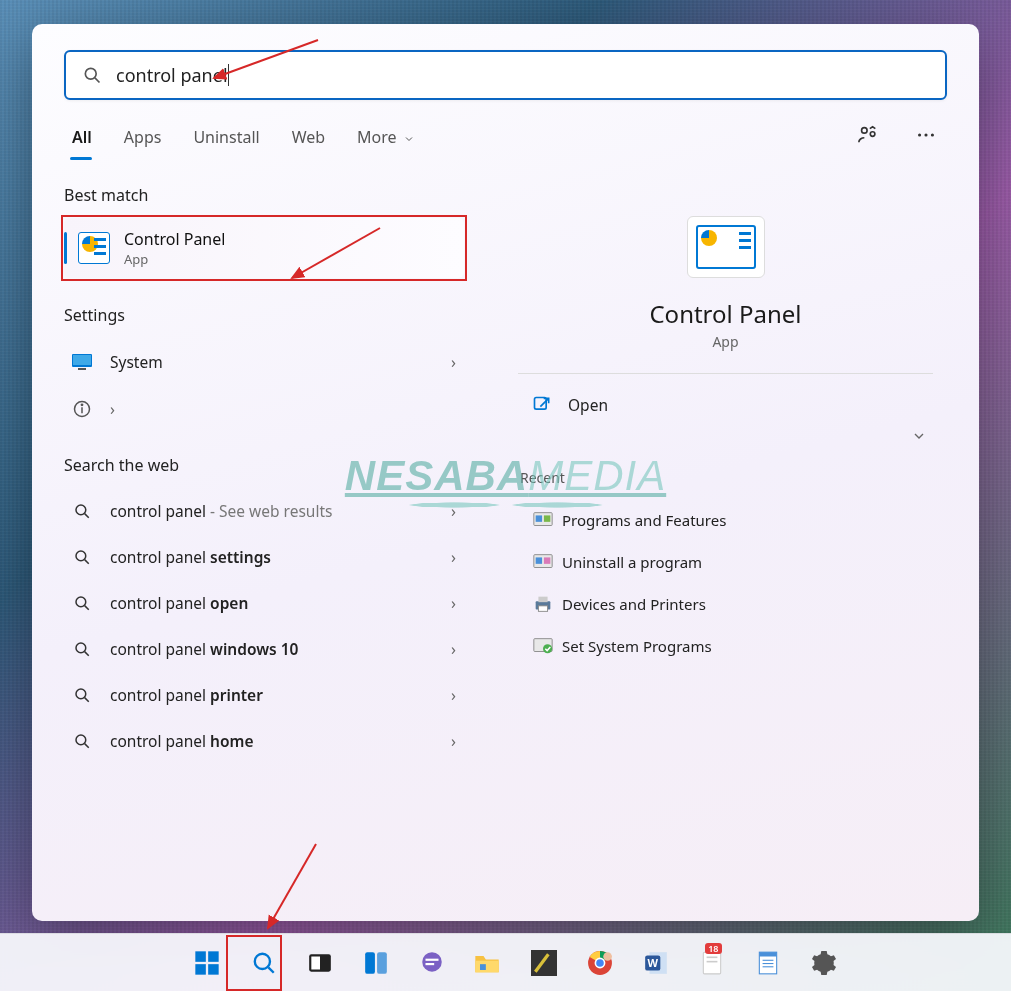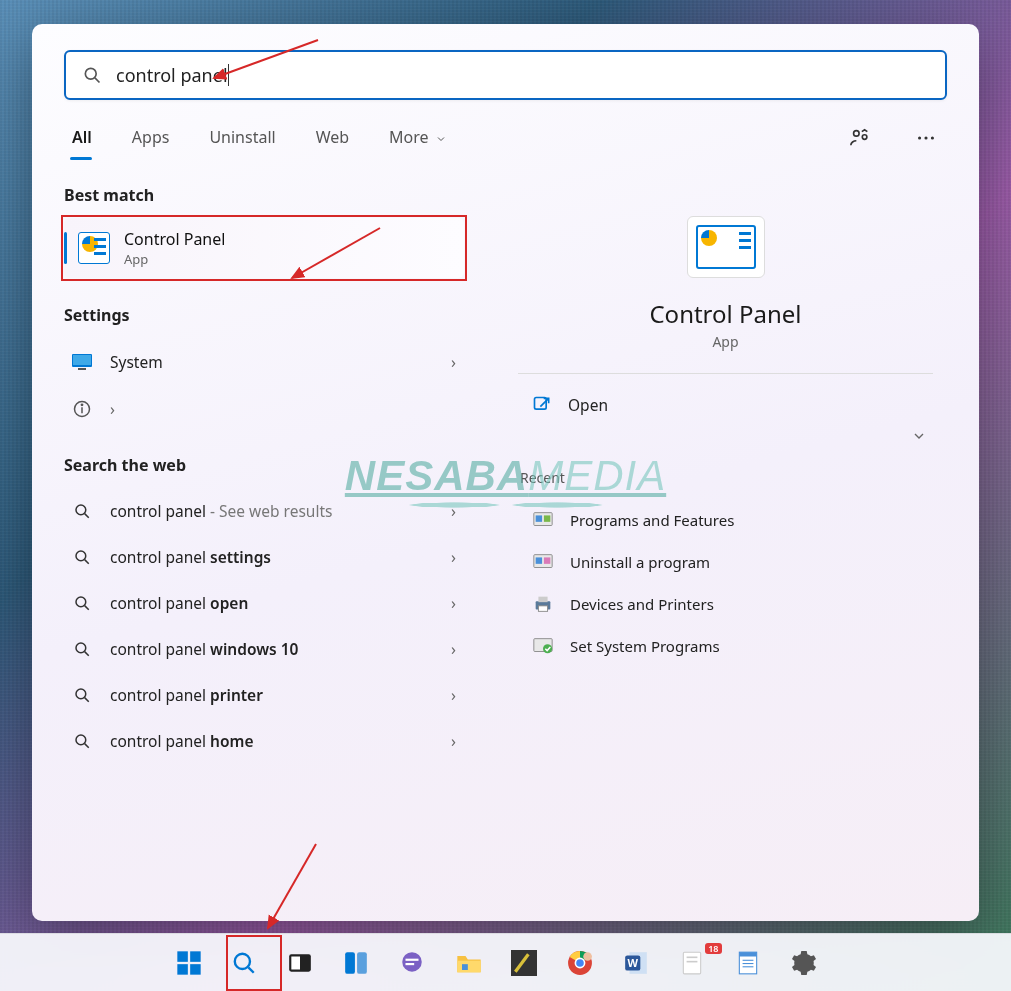--- a/index.html
+++ b/index.html
@@ -21,32 +21,32 @@
   .search-box {
     display:flex; align-items:center; gap:14px;
     background:#fff; border:2px solid #0a66c2; border-radius:6px;
     padding:10px 16px; height:50px;
     box-shadow: 0 1px 3px rgba(0,0,0,0.06);
   }
   .search-box svg { flex-shrink:0; }
   .search-box input { border:none; outline:none; font-size:18px; width:100%; background:transparent; }
   .cursor { display:inline-block; width:1px; height:22px; background:#333; vertical-align:middle; }
 
-  .tabs-row { display:flex; align-items:flex-end; margin:20px 6px 8px; gap:36px; font-size:16px; color:#555; }
+  .tabs-row { display:flex; align-items:flex-start; margin:20px 6px 8px; gap:28px; font-size:16px; color:#555; }
   .tabs-row .tab { cursor:pointer; padding:6px 2px 10px; position:relative; }
   .tabs-row .tab.active { color:#1a1a1a; font-weight:600; }
   .tabs-row .tab.active::after { content:""; position:absolute; left:0; bottom:-2px; width:22px; height:3.5px; background:#0078d4; border-radius:2px; }
   .tabs-row .spacer { flex:1; }
   .tabs-row .right-icon { cursor:pointer; padding:4px; color:#444; }
 
   .columns { display:flex; margin-top:22px; gap:40px; }
   .left-col { flex:0 0 400px; }
   .right-col { flex:1; padding-top:36px; }
 
-  .section-title { font-size:16px; font-weight:700; color:#222; margin:4px 0 12px; }
+  .section-title { font-size:16px; font-weight:400; color:#222; margin:4px 0 12px; }
 
   .best-item {
     display:flex; align-items:center; gap:14px; padding:10px 14px;
     background:linear-gradient(90deg,#f8f4fb,#fdfcff);
     border-radius:6px; cursor:pointer; position:relative;
   }
   .best-item::before { content:""; position:absolute; left:0; top:14px; bottom:14px; width:3px; background:#0078d4; border-radius:3px; }
   .best-item .red-box { position:absolute; inset:-3px; border:2px solid #d62828; pointer-events:none; }
   .best-item img, .best-item .cp-icon { width:32px; height:32px; }
   .best-item .title { font-size:16px; color:#111; }
@@ -66,30 +66,30 @@
   .detail-icon-wrap { display:inline-block; padding:8px; background:#fff; border:1px solid #ddd; border-radius:6px; }
   .detail-title { font-size:24px; margin-top:14px; color:#1a1a1a; }
   .detail-sub { font-size:14px; color:#666; margin-top:2px; }
   .detail-hr { border:none; border-top:1px solid #ddd; margin:22px 14px 8px; }
   .detail-action {
     display:flex; align-items:center; gap:16px; padding:12px 16px; margin:0 12px;
     cursor:pointer; border-radius:4px; font-size:15.5px; color:#222;
   }
   .expand-row { display:flex; justify-content:flex-end; padding:0 20px; color:#666; cursor:pointer; }
   .recent-title { font-size:14px; color:#555; margin:24px 16px 12px; }
-  .recent-item { display:flex; align-items:center; gap:16px; padding:10px 16px; margin:0 12px; cursor:pointer; font-size:15px; color:#222; border-radius:4px; }
+  .recent-item { display:flex; align-items:center; gap:8px; padding:10px 16px; margin:0 12px; cursor:pointer; font-size:15px; color:#222; border-radius:4px; }
   .recent-item .ric { width:22px; height:22px; flex-shrink:0; }
 
   .taskbar {
     position:absolute; left:0; right:0; bottom:0; height:58px;
     background:rgba(248,249,253,0.94); backdrop-filter:blur(10px);
     display:flex; justify-content:center; align-items:center; gap:10px;
     border-top:1px solid rgba(0,0,0,0.08);
   }
-  .taskbar .tb-item { width:46px; height:46px; display:flex; align-items:center; justify-content:flex-start; border-radius:4px; cursor:pointer; position:relative; }
+  .taskbar .tb-item { width:46px; height:46px; display:flex; align-items:center; justify-content:flex-end; border-radius:4px; cursor:pointer; position:relative; }
   .taskbar .red-outline { position:absolute; inset:-5px; border:2px solid #d62828; pointer-events:none; }
   .badge { position:absolute; top:3px; right:3px; background:#e23c3c; color:#fff; font-size:9px; font-weight:600; padding:0 3px; border-radius:3px; line-height:11px; }
 
   .arrow { position:absolute; pointer-events:none; }
 
   .cp-icon {
     width:40px; height:40px; background:#fff;
     border:2px solid #0078d4; border-radius:3px; position:relative;
   }
   .cp-icon::before {

